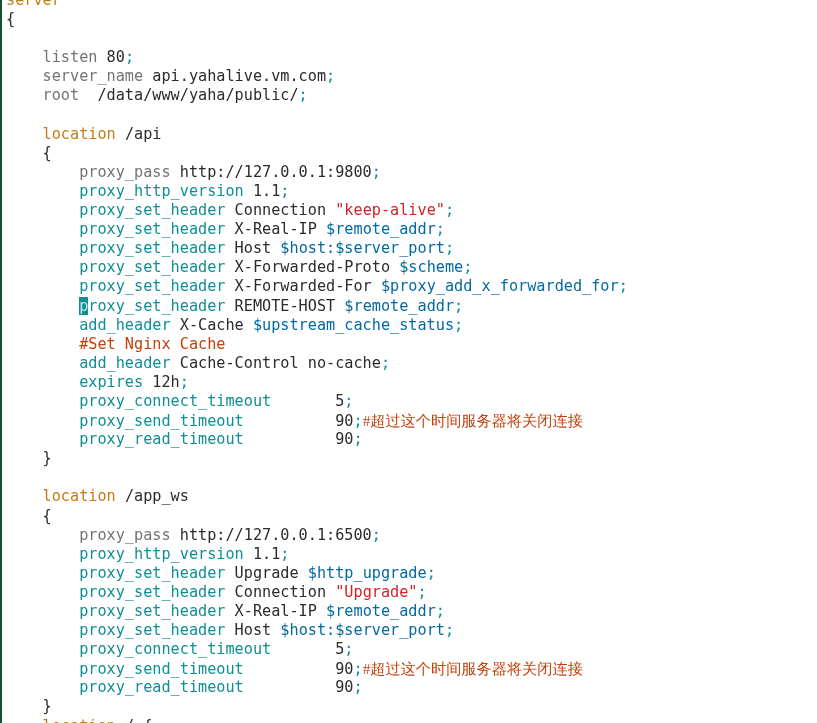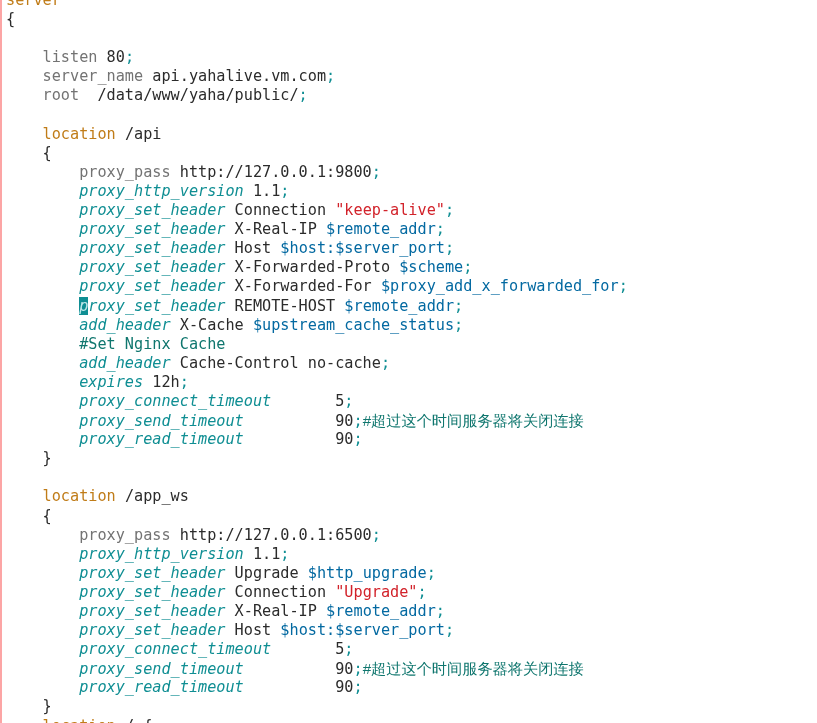--- a/index.html
+++ b/index.html
@@ -13,21 +13,21 @@
     height: 723px;
     overflow: hidden;
     font-family: "DejaVu Sans Mono", "Liberation Mono", monospace;
   }
   #editor {
     position: relative;
     width: 817px;
     height: 723px;
     background: #ffffff;
     box-sizing: border-box;
-    border-left: 2px solid #fca5a5;
+    border-left: 2px solid #14532d;
     overflow: hidden;
   }
   #code {
     position: absolute;
     left: 0px;
     top: -9px;
     width: 817px;
     font-size: 15.2px;
     line-height: 19.1px;
     white-space: pre;
@@ -37,27 +37,27 @@
   .ln {
     display: block;
     height: 19.1px;
     padding-left: 4px;
     white-space: pre;
   }
   
   .t-plain    { color: #2b2b2b; }
   .t-block    { color: #c07c18; }   
   .t-core     { color: #737373; }   
-  .t-dir      { color: #0f8e93; font-style: italic; }   
+  .t-dir      { color: #0f8e93; }   
   .t-var      { color: #0369a1; }   
   .t-str      { color: #d2222a; }   
-  .t-comment  { color: #0f766e; }   
+  .t-comment  { color: #c2410c; }   
   .t-punc     { color: #0f8e93; }   
   .t-brace    { color: #2b2b2b; }
-  .cjk        { font-family: Liberation Sans, sans-serif; }
+  .cjk        { font-family: Liberation Serif, serif; }
   
   .cursor {
     background: #0f8e93;
     color: #bfe7e8;
   }
 </style>
 </head>
 <body>
 
 <div id="editor">

